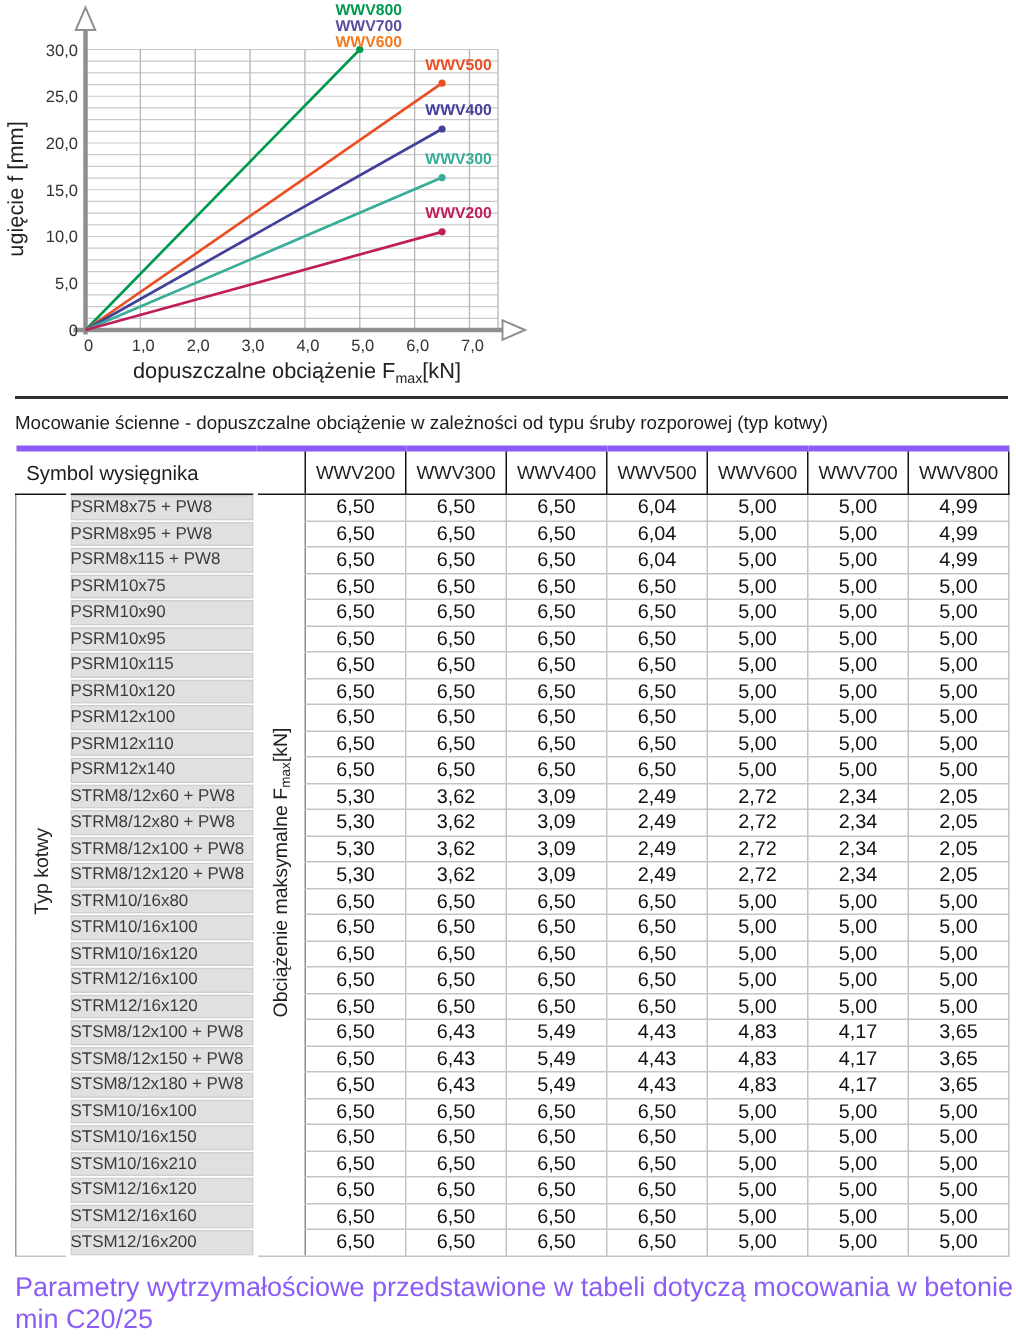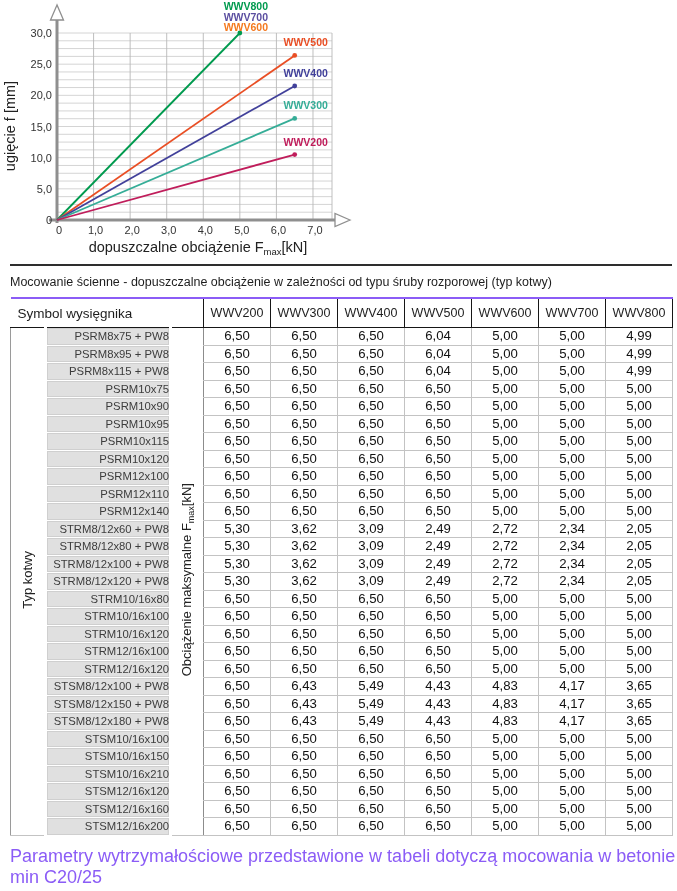--- a/index.html
+++ b/index.html
@@ -6,27 +6,27 @@
   body{width:677px;font-family:"Liberation Sans",sans-serif;color:#1d1d1d;}
   .chart-wrap{width:677px;height:264px;overflow:hidden;}
   svg text{font-family:"Liberation Sans",sans-serif;}
   .tick{font-size:11px;fill:#333;}
   .slabel{font-size:10.5px;font-weight:bold;}
   .atitle{font-size:14.5px;fill:#222;}
   .rule{height:0;border-top:2px solid #2e2e2e;margin-left:10px;width:662px;}
   .caption{margin:9px 16px 8px 10px;font-size:12.5px;color:#1d1d1d;}
   .footnote{margin:10px 0 9px 10px;font-size:18px;color:#8b5cf6;}
   table{border-collapse:collapse;table-layout:fixed;width:662px;margin-left:10px;}
-  thead th{border-top:2px solid #8b5cf6;border-bottom:1px solid #161616;height:26px;font-weight:normal;background:#fff;}
+  thead th{border-top:4px solid #8b5cf6;border-bottom:1px solid #161616;height:26px;font-weight:normal;background:#fff;}
   th.corner{text-align:left;padding-left:7px;font-size:13.5px;}
   th.colh{border-left:1px solid #161616;border-right:1px solid #161616;text-align:center;font-size:12.5px;}
   tbody td{height:16.5px;line-height:16px;padding:0;}
   td.val{border:1px solid #c3c3c3;text-align:center;font-size:13.2px;color:#111;background:#fff;}
   td.val.first{border-left:1px solid #8c8c8c;}
-  td.rowlabel{background:#e0e0e0;border-top:1px solid #fff;border-bottom:1px solid #fff;border-left:3px solid #fff;border-right:3px solid #fff;box-shadow:inset 0 0 0 1px #cfcfcf;font-size:11.3px;color:#3c3c3c;text-align:right;white-space:nowrap;}
+  td.rowlabel{background:#e0e0e0;border-top:1px solid #fff;border-bottom:1px solid #fff;border-left:3px solid #fff;border-right:3px solid #fff;box-shadow:inset 0 0 0 1px #cfcfcf;font-size:11.3px;color:#3c3c3c;text-align:left;white-space:nowrap;}
   td.vgroup{vertical-align:middle;text-align:center;background:#fff;border-bottom:1px solid #c3c3c3;}
   td.vgroup.left{border-left:1px solid #9a9a9a;}
   .vtext{writing-mode:vertical-rl;transform:rotate(180deg);white-space:nowrap;font-size:13px;color:#222;display:inline-block;line-height:1;}
   .vtext sub{font-size:9px;}
 </style>
 </head>
 <body>
 
 <div class="chart-wrap">
   <svg id="chart-svg" width="362" height="262" xmlns="http://www.w3.org/2000/svg">

